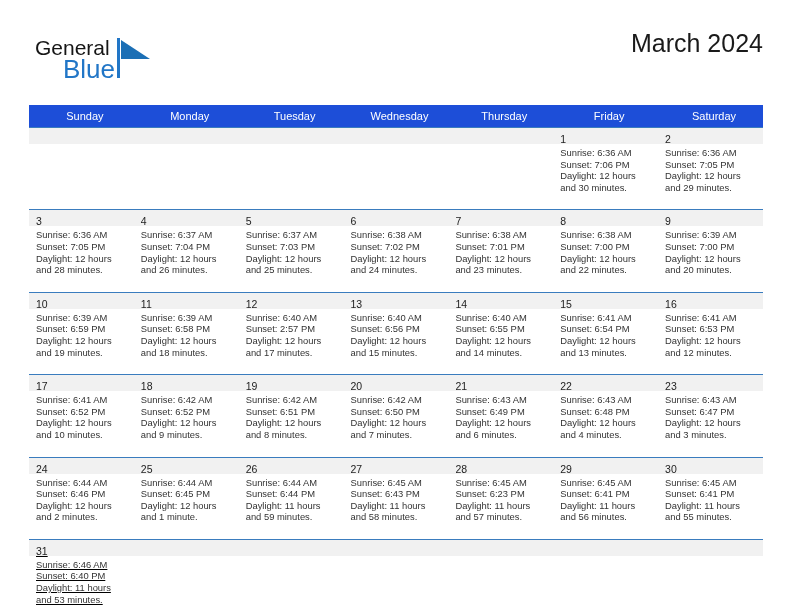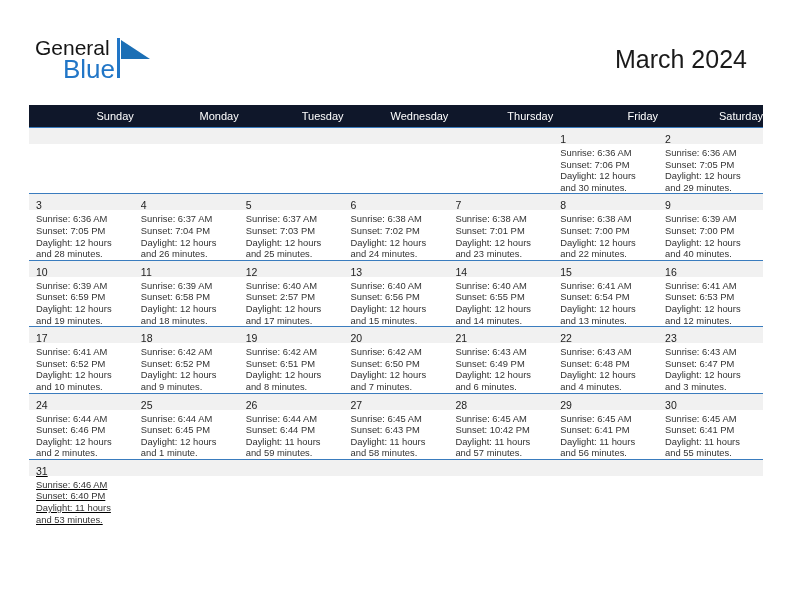--- a/index.html
+++ b/index.html
@@ -69,46 +69,46 @@
     position: absolute;
     right: 0;
     top: 0;
     text-align: right;
   }
   .cal-title {
     font-size: 25px;
     line-height: 31px;
     color: #1a1a1a;
     font-weight: normal;
-    margin: 16px;
+    margin: 0;
     white-space: nowrap;
   }
   .cal-subtitle {
     font-size: 14.5px;
     line-height: 21px;
     color: #1a1a1a;
     margin: 6px 0 0 0;
     white-space: nowrap;
   }
 
   
   .calendar {
     position: absolute;
     left: 29px;
     top: 105px;
     width: 734px;
     border-collapse: collapse;
     table-layout: fixed;
   }
   .calendar th {
-    background: #0f172a;
+    background: #1d4ed8;
     color: #ffffff;
     font-size: 11px;
     font-weight: normal;
-    text-align: right;
+    text-align: center;
     padding: 5px 0 5px 7px;
     height: 11px;
     border: none;
   }
 
   .calendar td {
     vertical-align: top;
     padding: 0;
     border-top: 1px solid #3a7cbe;
     width: 104.857px;
@@ -124,21 +124,21 @@
     height: 16px;
     padding: 1px 0 1px 7px;
     box-sizing: border-box;
   }
   .daynum {
     font-size: 10.5px;
     line-height: 14px;
     color: #222222;
   }
   .cell-body {
-    padding: 3px 4px 0 7px;
+    padding: 3px 4px 16px 7px;
   }
   .cell-line {
     font-size: 9.4px;
     line-height: 11.6px;
     color: #333333;
     white-space: nowrap;
   }
   td.empty .daynum-band {
     background: #f1f1f1;
   }
@@ -305,21 +305,21 @@
               <div class="cell-line">Daylight: 12 hours</div>
               <div class="cell-line">and 22 minutes.</div>
             </div>
           </td>
           <td class="">
             <div class="daynum-band"><span class="daynum">9</span></div>
             <div class="cell-body">
               <div class="cell-line">Sunrise: 6:39 AM</div>
               <div class="cell-line">Sunset: 7:00 PM</div>
               <div class="cell-line">Daylight: 12 hours</div>
-              <div class="cell-line">and 40 minutes.</div>
+              <div class="cell-line">and 20 minutes.</div>
             </div>
           </td>
         </tr>
         <tr class="week-row">
           <td class="">
             <div class="daynum-band"><span class="daynum">10</span></div>
             <div class="cell-body">
               <div class="cell-line">Sunrise: 6:39 AM</div>
               <div class="cell-line">Sunset: 6:59 PM</div>
               <div class="cell-line">Daylight: 12 hours</div>
@@ -480,21 +480,21 @@
               <div class="cell-line">Sunrise: 6:45 AM</div>
               <div class="cell-line">Sunset: 6:43 PM</div>
               <div class="cell-line">Daylight: 11 hours</div>
               <div class="cell-line">and 58 minutes.</div>
             </div>
           </td>
           <td class="">
             <div class="daynum-band"><span class="daynum">28</span></div>
             <div class="cell-body">
               <div class="cell-line">Sunrise: 6:45 AM</div>
-              <div class="cell-line">Sunset: 10:42 PM</div>
+              <div class="cell-line">Sunset: 6:23 PM</div>
               <div class="cell-line">Daylight: 11 hours</div>
               <div class="cell-line">and 57 minutes.</div>
             </div>
           </td>
           <td class="">
             <div class="daynum-band"><span class="daynum">29</span></div>
             <div class="cell-body">
               <div class="cell-line">Sunrise: 6:45 AM</div>
               <div class="cell-line">Sunset: 6:41 PM</div>
               <div class="cell-line">Daylight: 11 hours</div>

